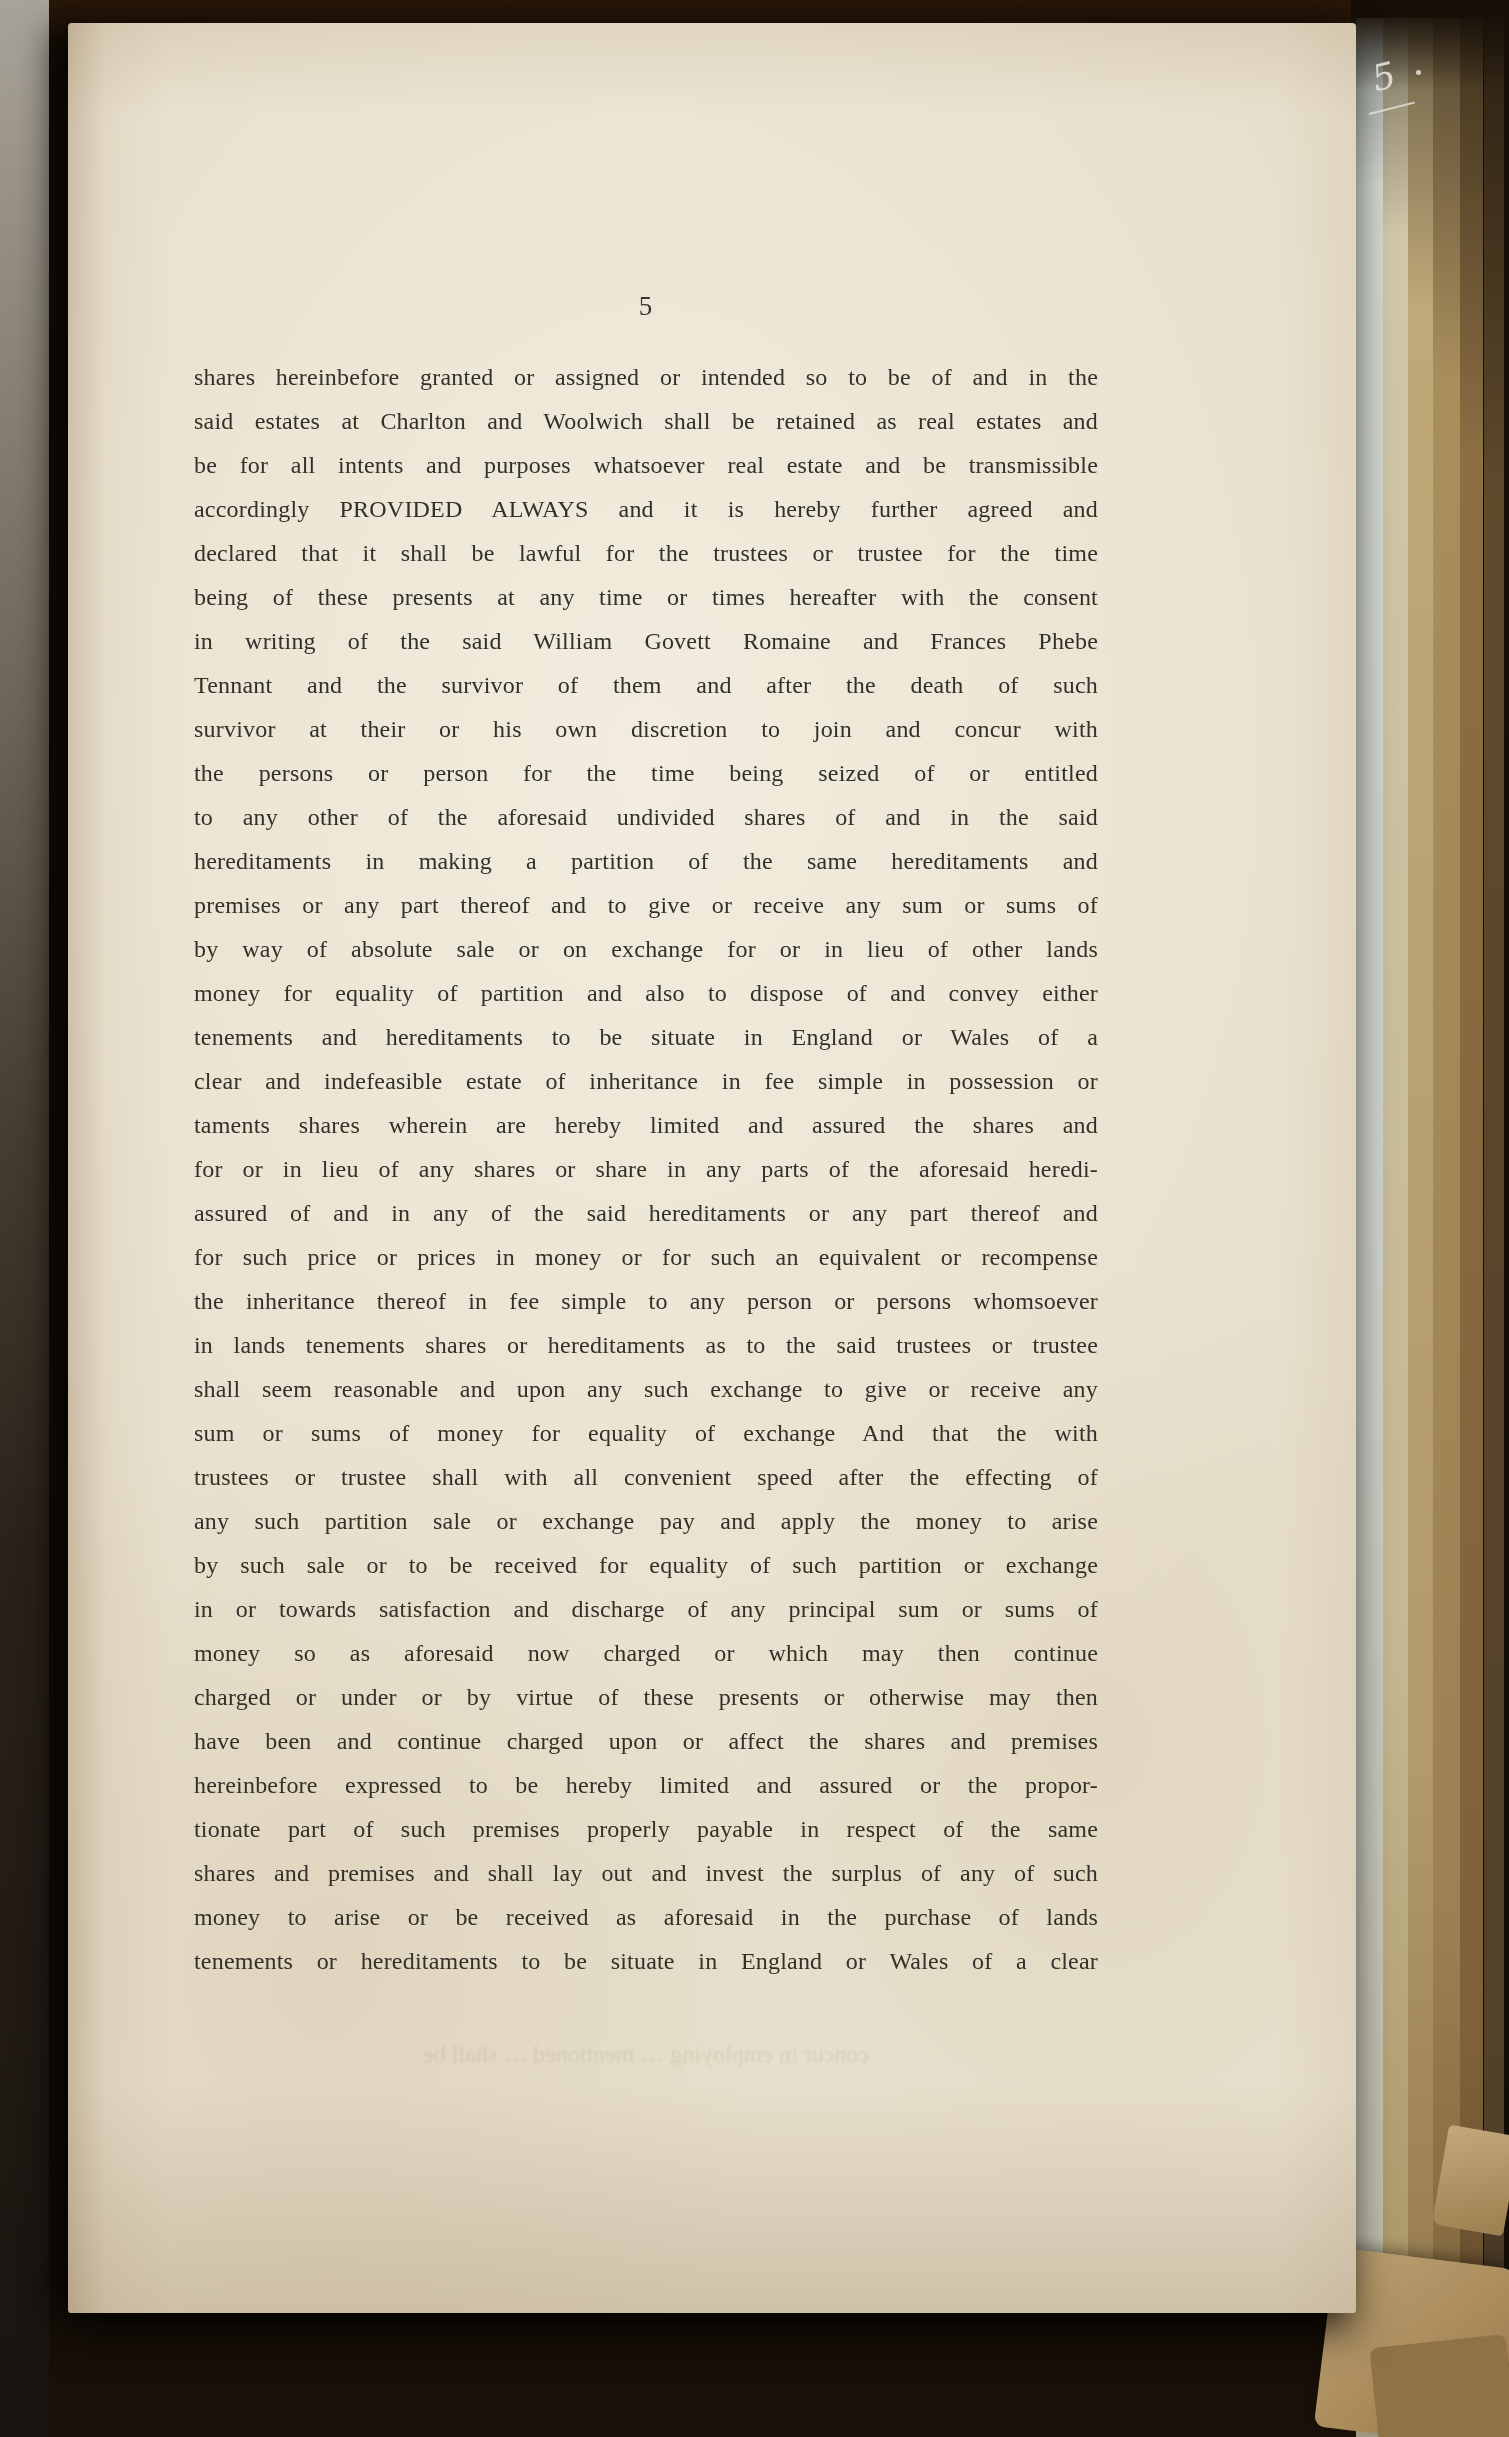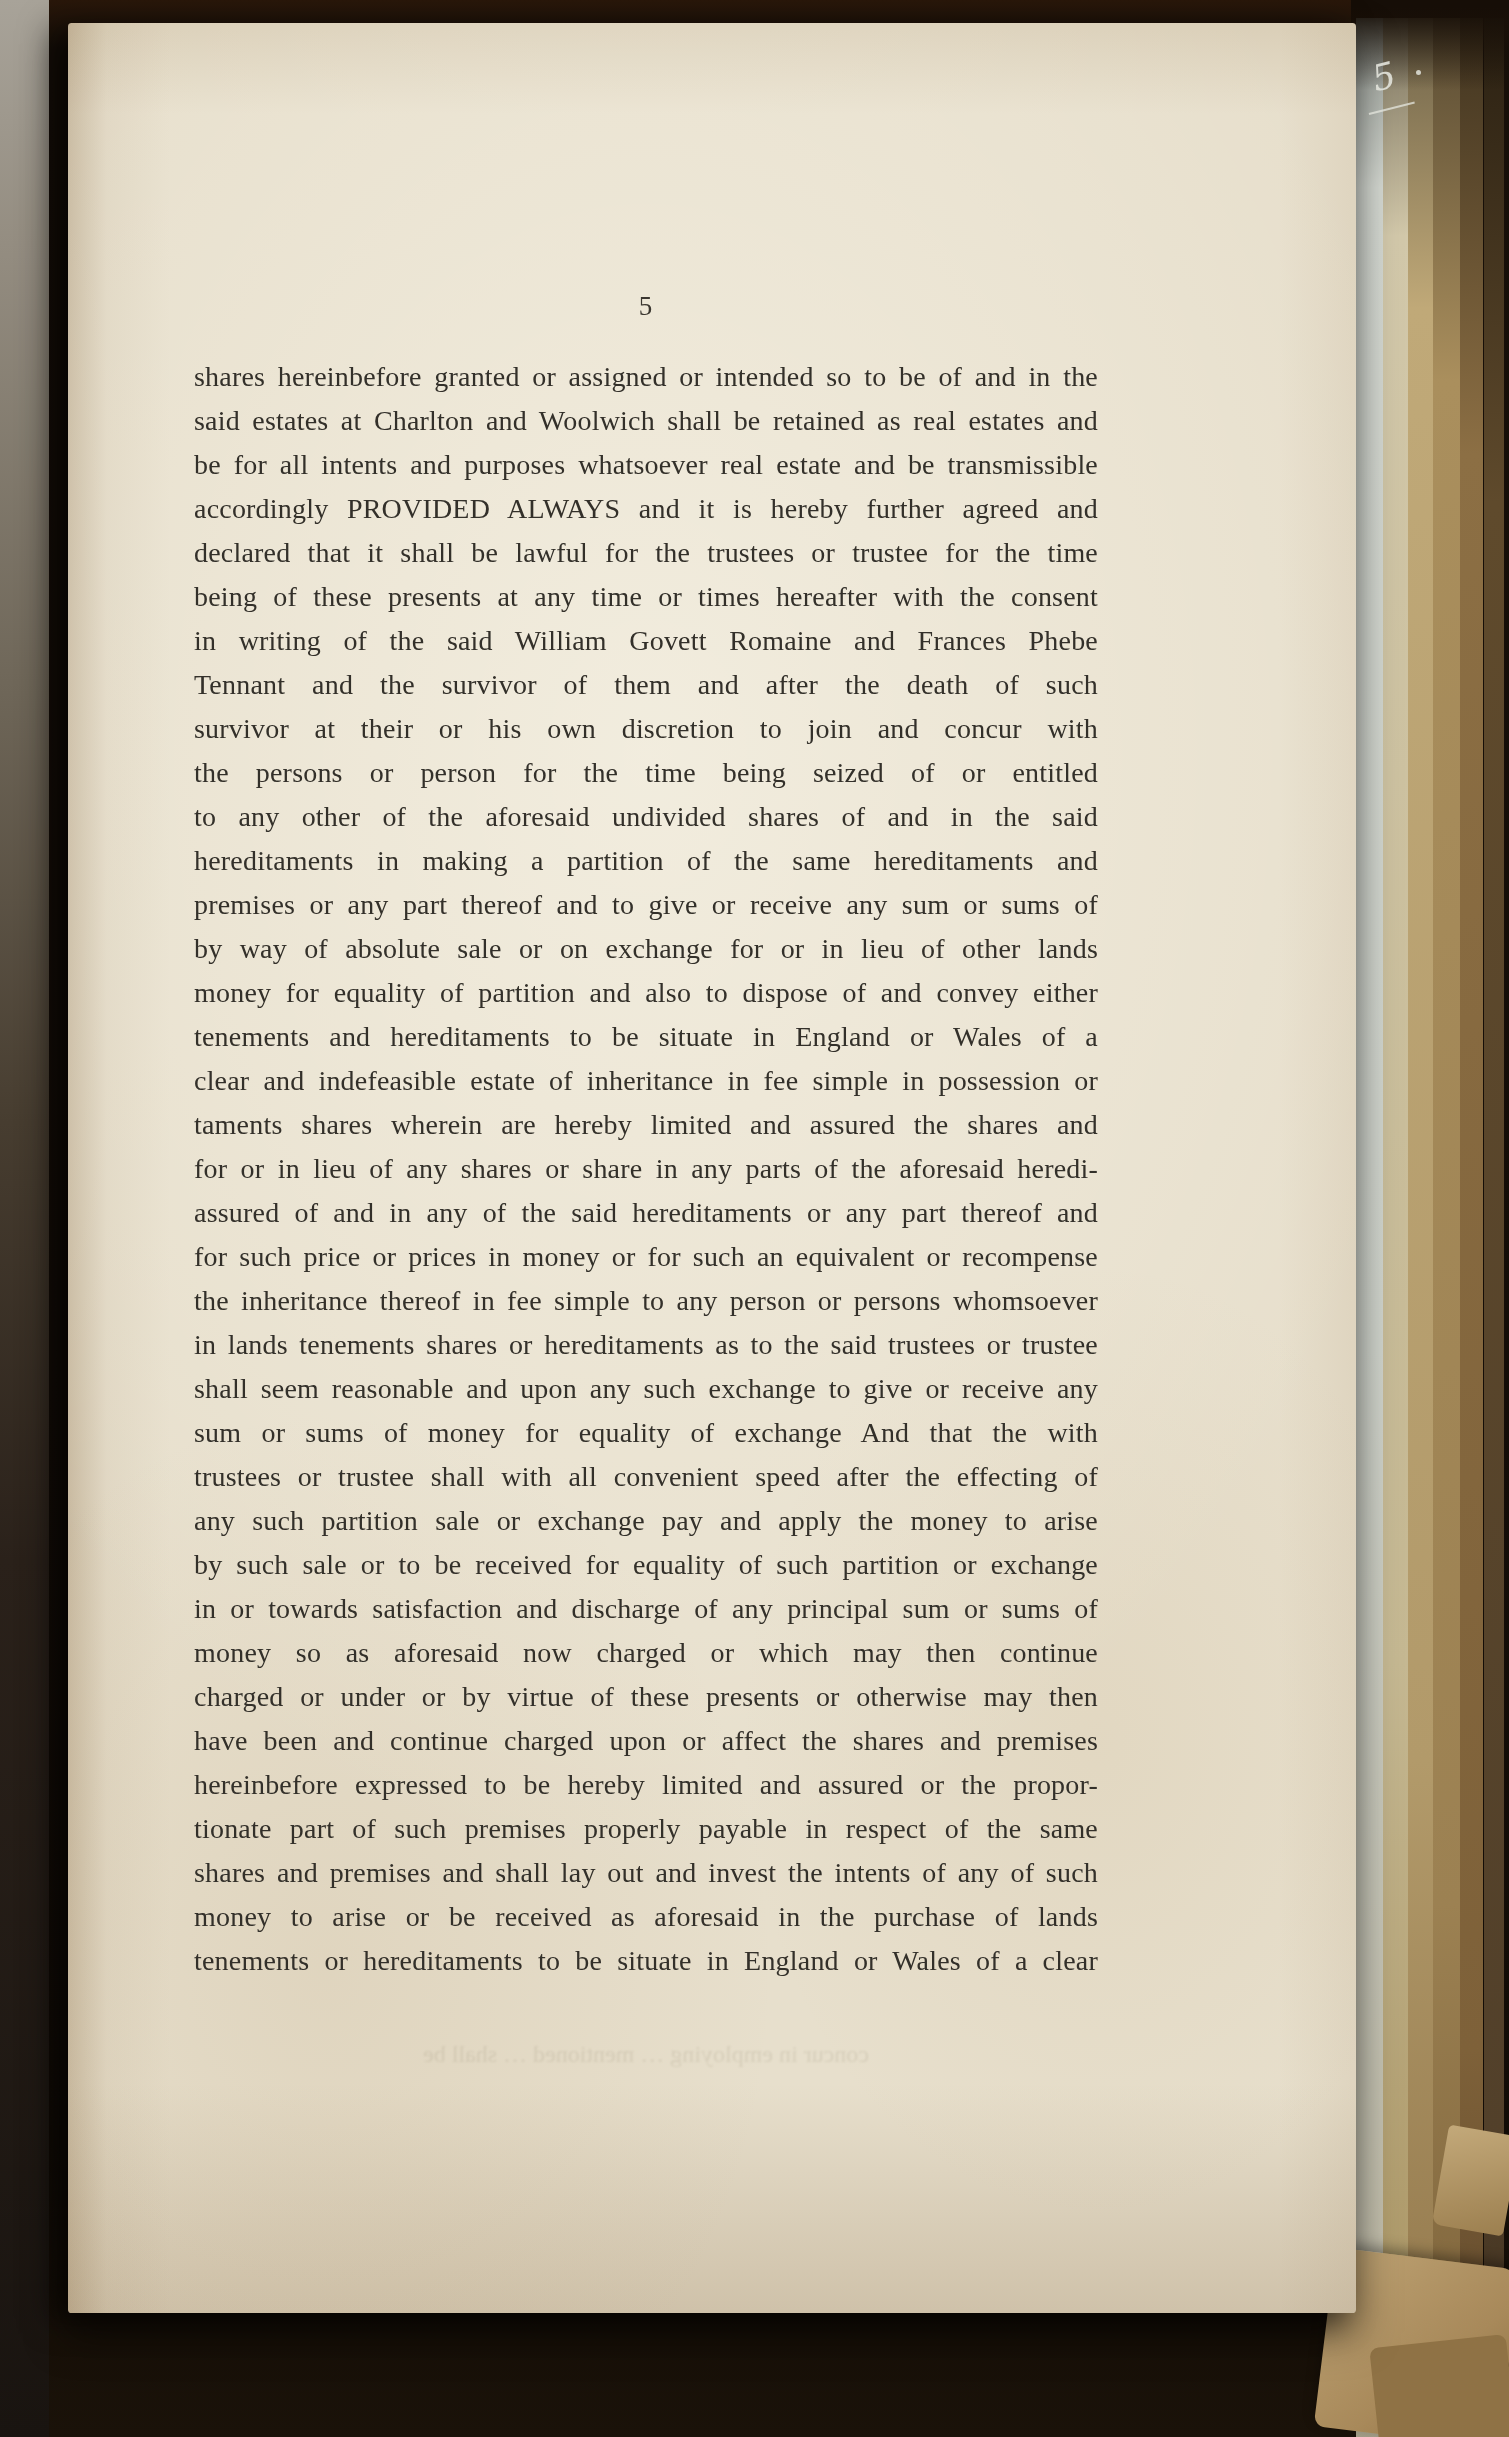--- a/index.html
+++ b/index.html
@@ -36,21 +36,21 @@
       linear-gradient(180deg, rgba(150,120,75,0.16) 0%, rgba(0,0,0,0) 4%, rgba(0,0,0,0) 90%, rgba(130,100,60,0.24) 100%),
       #e7dfcc;
     box-shadow:-16px 5.4px 32px rgba(0,0,0,0.55), 0 20px 40px rgba(0,0,0,0.5);
   }
   .page-number {
     position:absolute; top:268px; left:126px; width:904px;
     text-align:center; font-size:27px; color:#3b3730; letter-spacing:0.9px;
   }
   .text-block { position:absolute; top:332px; left:126px; width:904px; color:#33302a; }
   .line {
-    font-size:28px; line-height:44px; height:44px;
+    font-size:24px; line-height:44px; height:44px;
     text-align:justify; text-align-last:justify;
     letter-spacing:0.2px;
   }
   
   .bleed {
     position:absolute; top:2018px; left:126px; width:904px;
     font-size:24px; color:#6a6046; opacity:0.13;
     transform:scaleX(-1); filter:blur(1.3px);
     text-align:center;
   }
@@ -127,21 +127,21 @@
         <div class="line">sum or sums of money for equality of exchange  And that the with</div>
         <div class="line">trustees or trustee shall with all convenient speed after the effecting of</div>
         <div class="line">any such partition sale or exchange pay and apply the money to arise</div>
         <div class="line">by such sale or to be received for equality of such partition or exchange</div>
         <div class="line">in or towards satisfaction and discharge of any principal sum or sums of</div>
         <div class="line">money so as aforesaid now charged or which may then continue</div>
         <div class="line">charged or under or by virtue of these presents or otherwise may then</div>
         <div class="line">have been and continue charged upon or affect the shares and premises</div>
         <div class="line">hereinbefore expressed to be hereby limited and assured or the propor-</div>
         <div class="line">tionate part of such premises properly payable in respect of the same</div>
-        <div class="line">shares and premises and shall lay out and invest the intents of any of such</div>
+        <div class="line">shares and premises and shall lay out and invest the surplus of any of such</div>
         <div class="line">money to arise or be received as aforesaid in the purchase of lands</div>
         <div class="line">tenements or hereditaments to be situate in England or Wales of a clear</div>
       </div>
     <div class="bleed">concur in employing … mentioned … shall be</div>
   </div>
 
   <div class="pencil-mark">5</div>
   <div class="pencil-dot"></div>
 
 </div>

